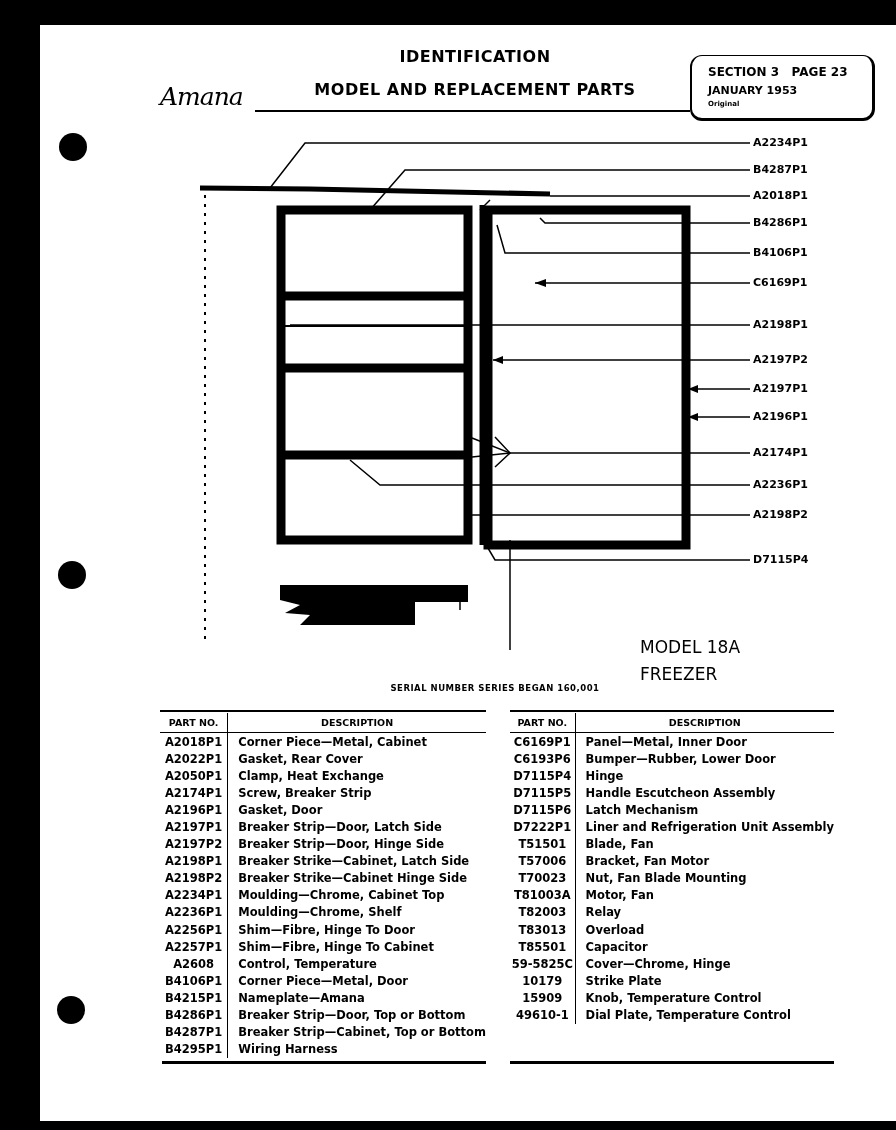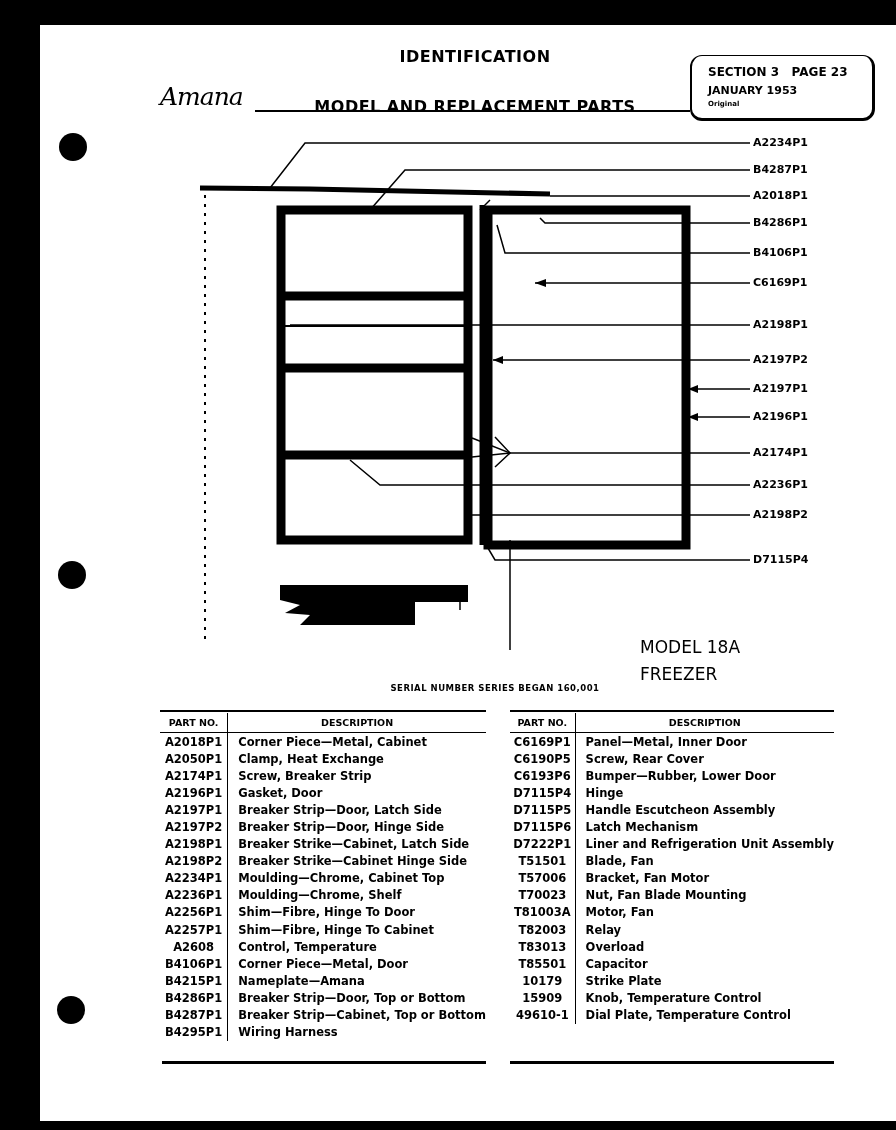--- a/index.html
+++ b/index.html
@@ -4,21 +4,21 @@
 <style>
   html, body { margin:0; padding:0; }
   body { width:896px; height:1130px; background:#000; position:relative; overflow:hidden;
          font-family:"DejaVu Sans", sans-serif; color:#000; }
   .page { position:absolute; left:40px; top:25px; width:856px; height:1096px; background:#fff; }
   .hole { position:absolute; width:28px; height:28px; border-radius:50%; background:#000; }
   .brand { position:absolute; left:160px; top:82px; font-family:"DejaVu Serif", serif; font-style:italic;
            font-weight:normal; font-size:25px; letter-spacing:-1px; }
   .title1 { position:absolute; left:300px; top:47px; width:350px; text-align:center; font-weight:bold;
             font-size:16px; letter-spacing:0.5px; }
-  .title2 { position:absolute; left:300px; top:97px; width:350px; text-align:center; font-weight:bold;
+  .title2 { position:absolute; left:300px; top:80px; width:350px; text-align:center; font-weight:bold;
             font-size:16px; letter-spacing:0.5px; }
   .title-rule { position:absolute; left:255px; top:110px; width:435px; height:2px; background:#000; }
   .section-box { position:absolute; left:690px; top:55px; width:180px; height:62px; border:3px solid #000;
                  border-radius:12px; border-top-width:1px; border-left-width:2px; }
   .sec-line1 { position:absolute; left:708px; top:65px; font-weight:bold; font-size:12px; }
   .sec-line2 { position:absolute; left:708px; top:84px; font-weight:bold; font-size:11px; }
   .sec-line3 { position:absolute; left:708px; top:100px; font-weight:bold; font-size:7px; }
   svg.diagram { position:absolute; left:0; top:0; }
   .callout { position:absolute; left:753px; font-weight:bold; font-size:11px; line-height:12px; }
   .model { position:absolute; left:640px; top:634px; width:130px; text-align:left; font-size:17px; line-height:27px; }
@@ -134,20 +134,24 @@
       <th class="pn">PART NO.</th>
       <th class="ds">DESCRIPTION</th>
     </tr>
   </thead>
   <tbody id="left-body">
       <tr>
         <td class="pn">A2018P1</td>
         <td class="ds">Corner Piece—Metal, Cabinet</td>
       </tr>
       <tr>
+        <td class="pn">A2022P1</td>
+        <td class="ds">Gasket, Rear Cover</td>
+      </tr>
+      <tr>
         <td class="pn">A2050P1</td>
         <td class="ds">Clamp, Heat Exchange</td>
       </tr>
       <tr>
         <td class="pn">A2174P1</td>
         <td class="ds">Screw, Breaker Strip</td>
       </tr>
       <tr>
         <td class="pn">A2196P1</td>
         <td class="ds">Gasket, Door</td>
@@ -221,24 +225,20 @@
       <th class="pn">PART NO.</th>
       <th class="ds">DESCRIPTION</th>
     </tr>
   </thead>
   <tbody id="right-body">
       <tr>
         <td class="pn">C6169P1</td>
         <td class="ds">Panel—Metal, Inner Door</td>
       </tr>
       <tr>
-        <td class="pn">C6190P5</td>
-        <td class="ds">Screw, Rear Cover</td>
-      </tr>
-      <tr>
         <td class="pn">C6193P6</td>
         <td class="ds">Bumper—Rubber, Lower Door</td>
       </tr>
       <tr>
         <td class="pn">D7115P4</td>
         <td class="ds">Hinge</td>
       </tr>
       <tr>
         <td class="pn">D7115P5</td>
         <td class="ds">Handle Escutcheon Assembly</td>
@@ -273,20 +273,24 @@
       </tr>
       <tr>
         <td class="pn">T83013</td>
         <td class="ds">Overload</td>
       </tr>
       <tr>
         <td class="pn">T85501</td>
         <td class="ds">Capacitor</td>
       </tr>
       <tr>
+        <td class="pn">59-5825C</td>
+        <td class="ds">Cover—Chrome, Hinge</td>
+      </tr>
+      <tr>
         <td class="pn">10179</td>
         <td class="ds">Strike Plate</td>
       </tr>
       <tr>
         <td class="pn">15909</td>
         <td class="ds">Knob, Temperature Control</td>
       </tr>
       <tr>
         <td class="pn">49610-1</td>
         <td class="ds">Dial Plate, Temperature Control</td>

